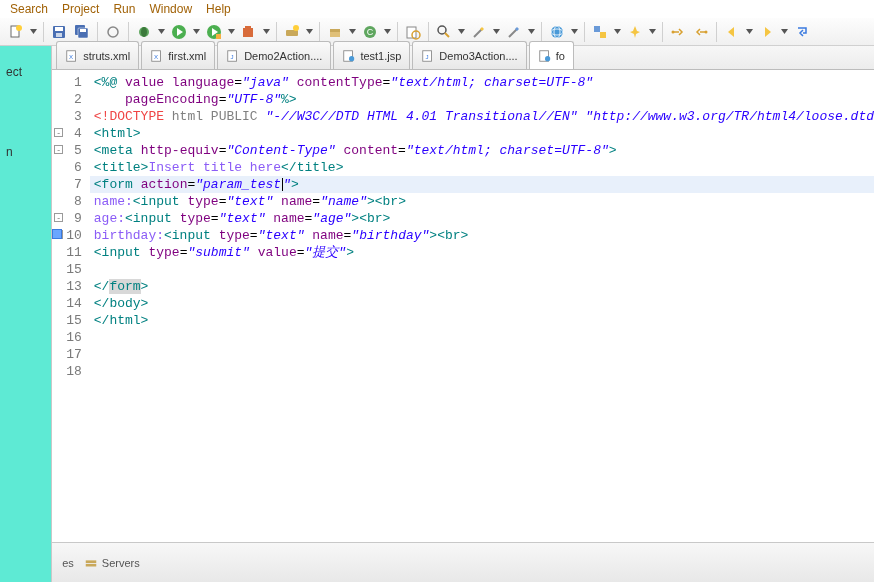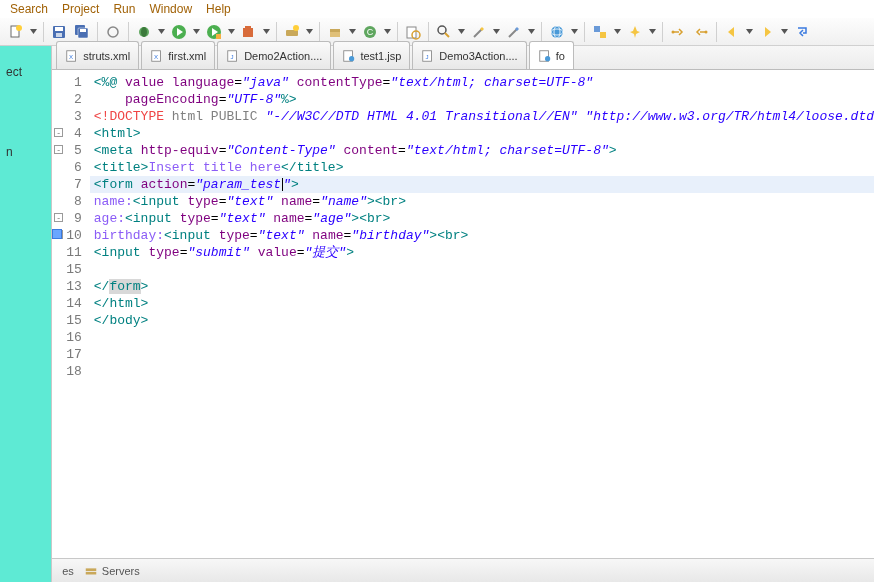--- a/index.html
+++ b/index.html
@@ -29,21 +29,21 @@
 .code .line { height: 17px; line-height: 17px; white-space: pre; padding-left: 4px; }
 .code .line.hl { background: #e8f0fb; }
 .tagc { color: #008080; }
 .tagbr { color: #008080; }
 .attr { color: #7f007f; }
 .str { color: #2a00ff; font-style: italic; }
 .doctype { color: #ef4444; }
 .doctype-kw { color: #808080; }
 .txt { color: #8b5cf6; }
 .marker { position:absolute; left:-14px; top:2px; width:10px; height:10px; background:#6aa6ff; border:1px solid #3a7adf; }
-.bottombar { display:flex; align-items:center; gap:10px; padding:4px 10px; background:linear-gradient(#f7f7f7,#e8e8e8); border-top:1px solid #c8c8c8; font-size:11px; color:#555; height:24px; }
+.bottombar { display:flex; align-items:center; gap:10px; padding:4px 10px; background:linear-gradient(#f7f7f7,#e8e8e8); border-top:1px solid #c8c8c8; font-size:11px; color:#555; height:40px; }
 .bottombar .btab { display:flex; align-items:center; gap:4px; }
 .caret { display:inline-block; width:1px; height:13px; background:#000; vertical-align:middle; margin-left:1px; animation: blink 1s steps(1) infinite; }
 @keyframes blink { 50% { opacity:0; } }
 </style>
 </head>
 <body>
 
 <div class="menubar">
   <span>Search</span>
   <span>Project</span>
@@ -375,22 +375,22 @@
           <div class="line"><span class="tagbr">&lt;</span><span class="tagc">html</span><span class="tagbr">&gt;</span></div>
           <div class="line"><span class="tagbr">&lt;</span><span class="tagc">meta</span> <span class="attr">http-equiv</span>=<span class="str">"Content-Type"</span> <span class="attr">content</span>=<span class="str">"text/html; charset=UTF-8"</span><span class="tagbr">&gt;</span></div>
           <div class="line"><span class="tagbr">&lt;</span><span class="tagc">title</span><span class="tagbr">&gt;</span><span class="txt">Insert title here</span><span class="tagbr">&lt;/</span><span class="tagc">title</span><span class="tagbr">&gt;</span></div>
           <div class="line hl"><span class="tagbr">&lt;</span><span class="tagc">form</span> <span class="attr">action</span>=<span class="str">"param_test</span><span class="caret"></span><span class="str">"</span><span class="tagbr">&gt;</span></div>
           <div class="line"><span class="txt">name:</span><span class="tagbr">&lt;</span><span class="tagc">input</span> <span class="attr">type</span>=<span class="str">"text"</span> <span class="attr">name</span>=<span class="str">"name"</span><span class="tagbr">&gt;&lt;</span><span class="tagc">br</span><span class="tagbr">&gt;</span></div>
           <div class="line"><span class="txt">age:</span><span class="tagbr">&lt;</span><span class="tagc">input</span> <span class="attr">type</span>=<span class="str">"text"</span> <span class="attr">name</span>=<span class="str">"age"</span><span class="tagbr">&gt;&lt;</span><span class="tagc">br</span><span class="tagbr">&gt;</span></div>
           <div class="line"><span class="txt">birthday:</span><span class="tagbr">&lt;</span><span class="tagc">input</span> <span class="attr">type</span>=<span class="str">"text"</span> <span class="attr">name</span>=<span class="str">"birthday"</span><span class="tagbr">&gt;&lt;</span><span class="tagc">br</span><span class="tagbr">&gt;</span></div>
           <div class="line"><span class="tagbr">&lt;</span><span class="tagc">input</span> <span class="attr">type</span>=<span class="str">"submit"</span> <span class="attr">value</span>=<span class="str">"提交"</span><span class="tagbr">&gt;</span></div>
           <div class="line"></div>
           <div class="line"><span class="tagbr">&lt;/</span><span style="background:#d8d8d8" class="tagc">form</span><span class="tagbr">&gt;</span></div>
+          <div class="line"><span class="tagbr">&lt;/</span><span class="tagc">body</span><span class="tagbr">&gt;</span></div>
           <div class="line"><span class="tagbr">&lt;/</span><span class="tagc">html</span><span class="tagbr">&gt;</span></div>
-          <div class="line"><span class="tagbr">&lt;/</span><span class="tagc">body</span><span class="tagbr">&gt;</span></div>
         </div>
     </div>
     <div class="bottombar">
       <div class="btab">
           <span>es</span>
         </div>
       <div class="btab">
         <svg width="14" height="14" viewBox="0 0 16 16">
             <rect x="2" y="5" width="12" height="3" fill="#c9a85a"></rect>
             <rect x="2" y="9" width="12" height="3" fill="#c9a85a"></rect>

